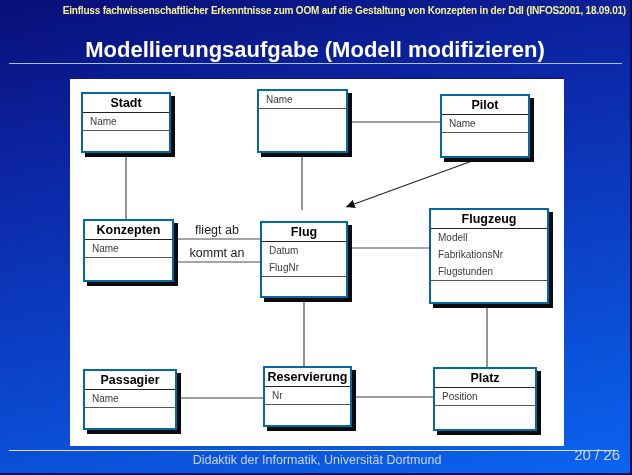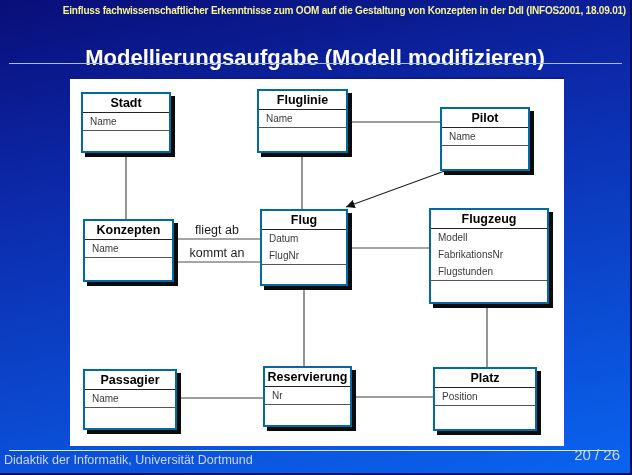--- a/index.html
+++ b/index.html
@@ -8,21 +8,21 @@
     background:linear-gradient(168deg,#090e78 0%,#0c28a8 32%,#0a64f0 100%);
     border-right:2px solid #060f5e;border-bottom:2px solid #060f5e;
     font-family:"Liberation Sans",sans-serif;
   }
   .conf-line{
     position:absolute;top:5px;left:4px;right:4px;
     font-size:10px;font-weight:bold;letter-spacing:-0.2px;white-space:nowrap;
     text-align:right;color:#f6f393;overflow:hidden;
   }
   .slide-title{
-    position:absolute;top:29px;left:0;right:0;margin:16px;
+    position:absolute;top:29px;left:0;right:0;margin:8px;
     text-align:center;font-size:22px;font-weight:bold;color:#ffffff;
   }
   .title-underline{position:absolute;top:63px;left:9px;width:613px;height:1px;background:#a9bfec;}
   .panel{
     position:absolute;left:70px;top:77px;width:494px;height:367px;
     background:#ffffff;border-top:2px solid #0c1a8a;box-sizing:content-box;
   }
   .connectors{position:absolute;left:0;top:0;z-index:1;}
   .c-dark{stroke:#4d4d4d;stroke-width:1.2;}
   .c-gray{stroke:#7d7d7d;stroke-width:1.4;}
@@ -42,21 +42,21 @@
     white-space:nowrap;overflow:hidden;
   }
   .cls-attrs{border-bottom:1px solid #555;}
   .cls-attr{
     height:17px;line-height:17px;padding-left:7px;
     font-size:10px;color:#3a3a3a;white-space:nowrap;overflow:hidden;
   }
   .cls-empty{flex:1;}
   .footer-line{position:absolute;top:450px;left:9px;width:609px;height:1px;background:#dce6f8;}
   .footer-email{position:absolute;top:453px;left:24px;font-size:12.5px;color:#cfcfcf;}
-  .footer-affil{position:absolute;top:453px;left:4px;right:0;font-size:12.5px;color:#ccd6e8;}
+  .footer-affil{position:absolute;top:453px;left:4px;right:0;text-align:center;font-size:12.5px;color:#ccd6e8;}
   .footer-page{position:absolute;top:446px;right:10px;font-size:15px;color:#ccd6e8;}
 </style>
 </head>
 <body>
 
 <div class="slide">
 
   <div class="conf-line">Einfluss fachwissenschaftlicher Erkenntnisse zum OOM auf die Gestaltung von Konzepten in der DdI (INFOS2001, 18.09.01)</div>
 
   <h1 class="slide-title">Modellierungsaufgabe (Modell modifizieren)</h1>
@@ -88,44 +88,43 @@
 
     <div class="cls" style="left:11px;top:13px;width:90px;height:61px">
       <div class="cls-name">Stadt</div>
       <div class="cls-attrs">
         <div class="cls-attr">Name</div>
       </div>
       <div class="cls-empty"></div>
     </div>
 
     <div class="cls" style="left:187px;top:10px;width:91px;height:64px">
-      <div class="cls-name">Fluglinie</div>
       <div class="cls-attrs">
         <div class="cls-attr">Name</div>
       </div>
       <div class="cls-empty"></div>
     </div>
 
-    <div class="cls" style="left:370px;top:28px;width:90px;height:64px">
+    <div class="cls" style="left:370px;top:15px;width:90px;height:64px">
       <div class="cls-name">Pilot</div>
       <div class="cls-attrs">
         <div class="cls-attr">Name</div>
       </div>
       <div class="cls-empty"></div>
     </div>
 
     <div class="cls" style="left:13px;top:140px;width:91px;height:63px">
       <div class="cls-name">Konzepten</div>
       <div class="cls-attrs">
         <div class="cls-attr">Name</div>
       </div>
       <div class="cls-empty"></div>
     </div>
 
-    <div class="cls" style="left:190px;top:130px;width:88px;height:77px">
+    <div class="cls" style="left:190px;top:142px;width:88px;height:77px">
       <div class="cls-name">Flug</div>
       <div class="cls-attrs">
         <div class="cls-attr">Datum</div>
         <div class="cls-attr">FlugNr</div>
       </div>
       <div class="cls-empty"></div>
     </div>
 
     <div class="cls" style="left:359px;top:129px;width:120px;height:96px">
       <div class="cls-name">Flugzeug</div>

